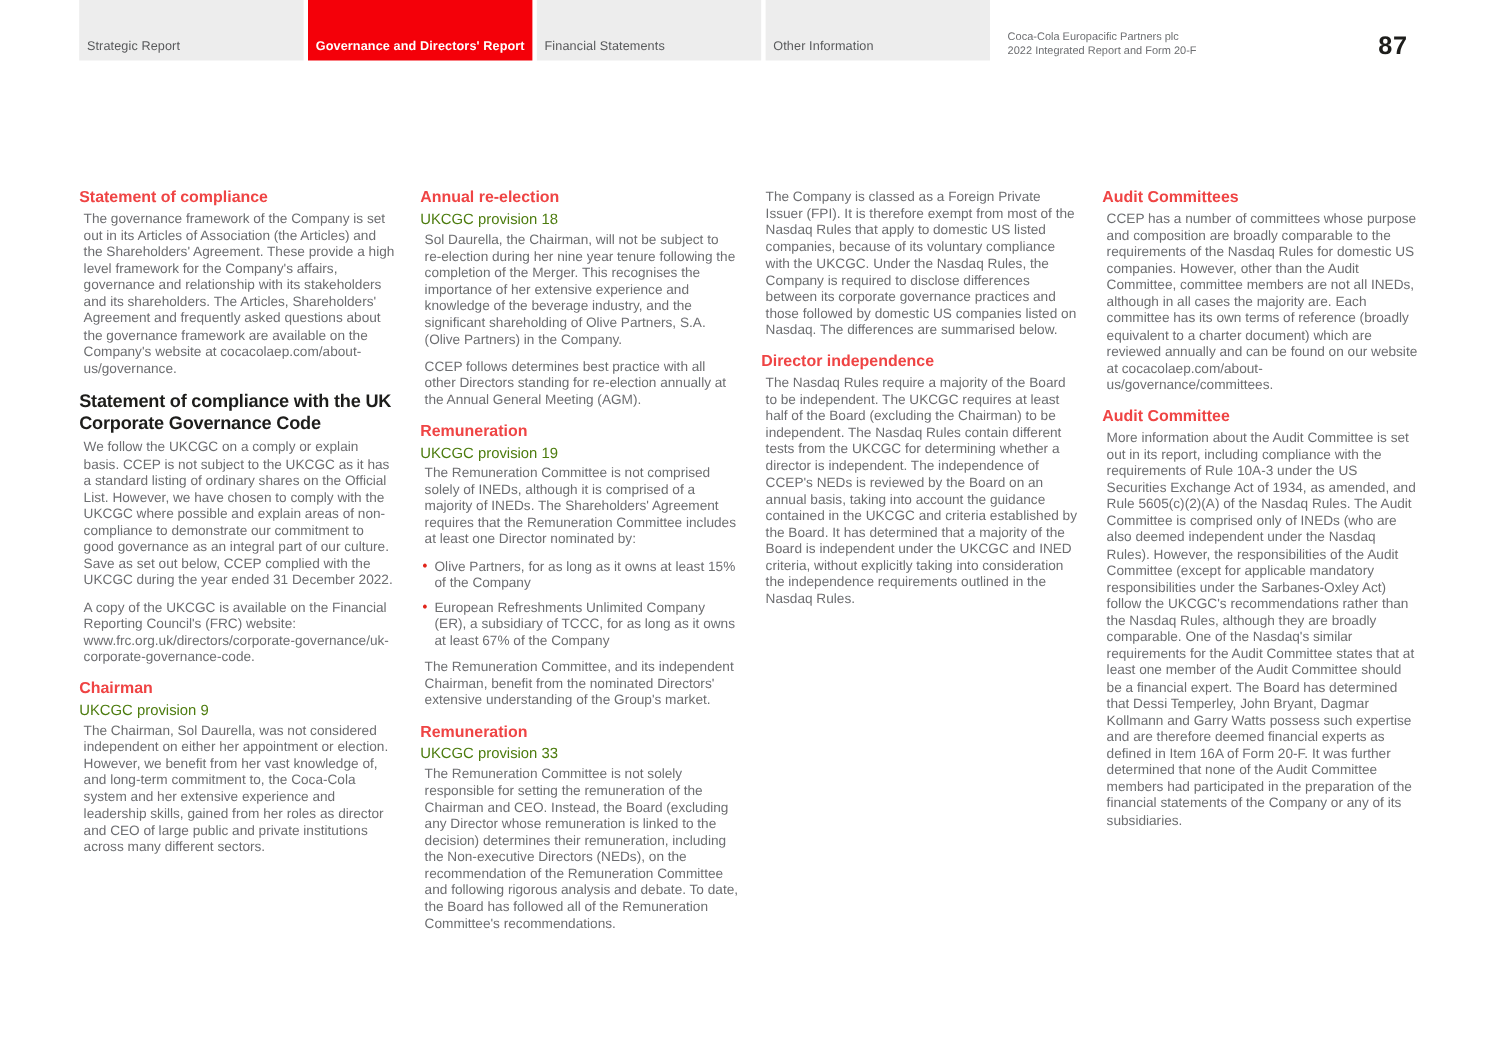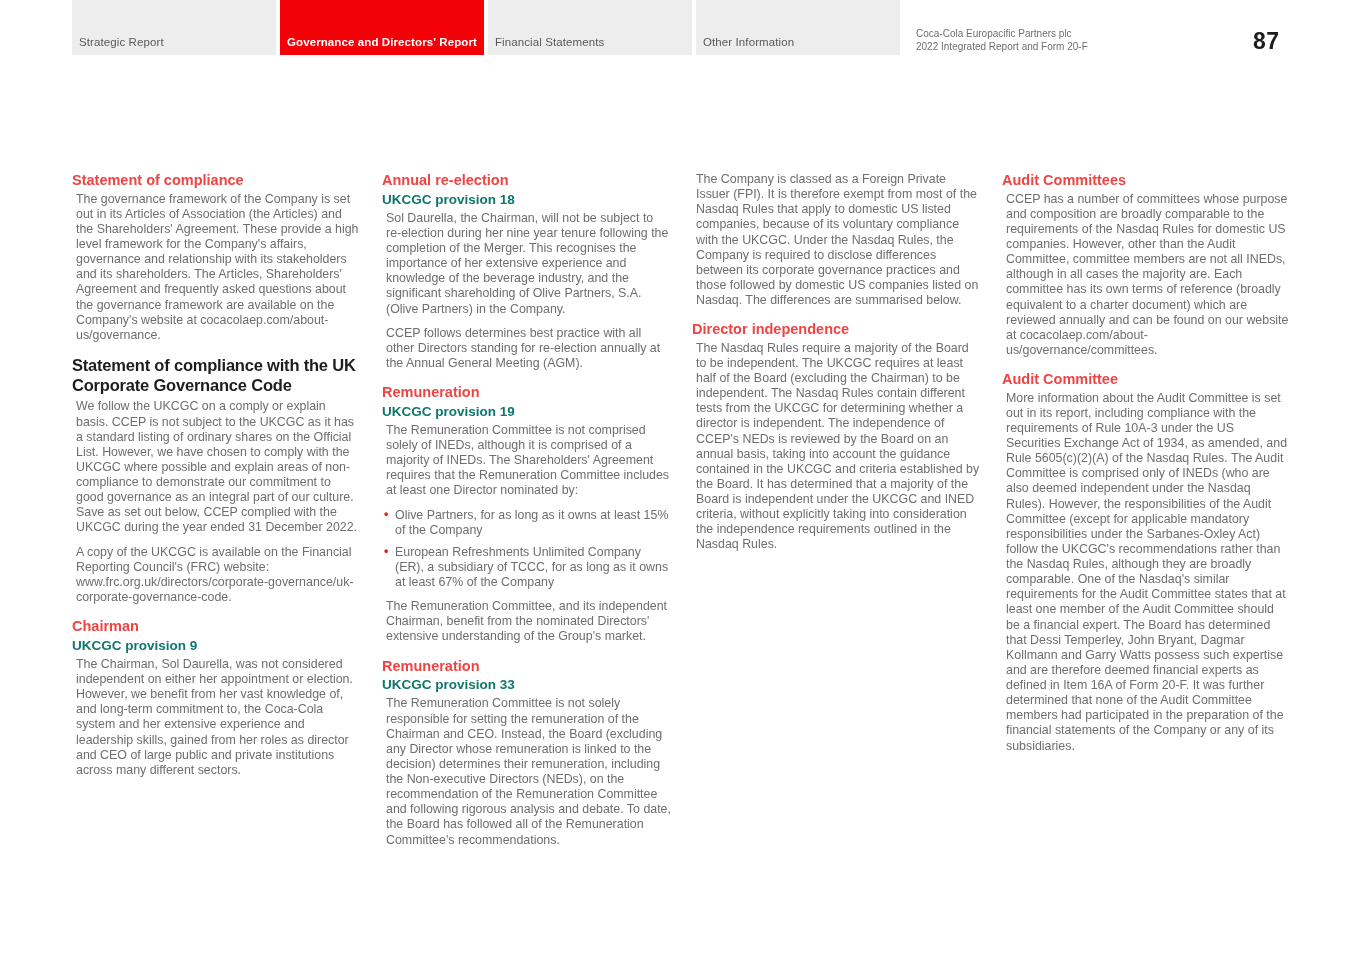--- a/index.html
+++ b/index.html
@@ -19,21 +19,21 @@
 
   
   .title{position:absolute;left:72px;top:62px;margin:0;font-size:27.5px;font-weight:bold;color:#1d1d1b;letter-spacing:-0.3px;}
   .title .suffix{color:#a9aaac;font-weight:normal;margin-left:5px;}
 
   
   .columns{position:absolute;left:72px;top:172px;width:1221px;display:flex;gap:21px;}
   .col{flex:0 0 289px;width:289px;font-size:12.4px;line-height:1.22;color:#6d6e71;}
   .col p{margin:0 0 9px 4px;}
   .red-h{color:#ef4444;font-size:14.5px;font-weight:bold;line-height:1.15;margin:13px 0 3px 0;}
-  .sub-h{color:#0f766e;font-size:13.5px;font-weight:bold;line-height:1.2;margin:0 0 3px 0;}
+  .sub-h{color:#4d7c0f;font-size:13.5px;font-weight:normal;line-height:1.2;margin:0 0 3px 0;}
   .big-h{color:#1d1d1b;font-size:16.5px;font-weight:bold;line-height:1.23;letter-spacing:-0.2px;margin:12px 0 4px 0;}
   .col > :first-child{margin-top:0;}
 
   
   .bullets{margin:0 0 9px 0;}
   .bullet{position:relative;padding-left:13px;margin:0 0 7px 0;}
   .bullet::before{content:"\2022";position:absolute;left:2px;top:-1px;color:#e1251b;font-weight:bold;}
   .bullet:last-child{margin-bottom:0;}
 </style>
 </head>

